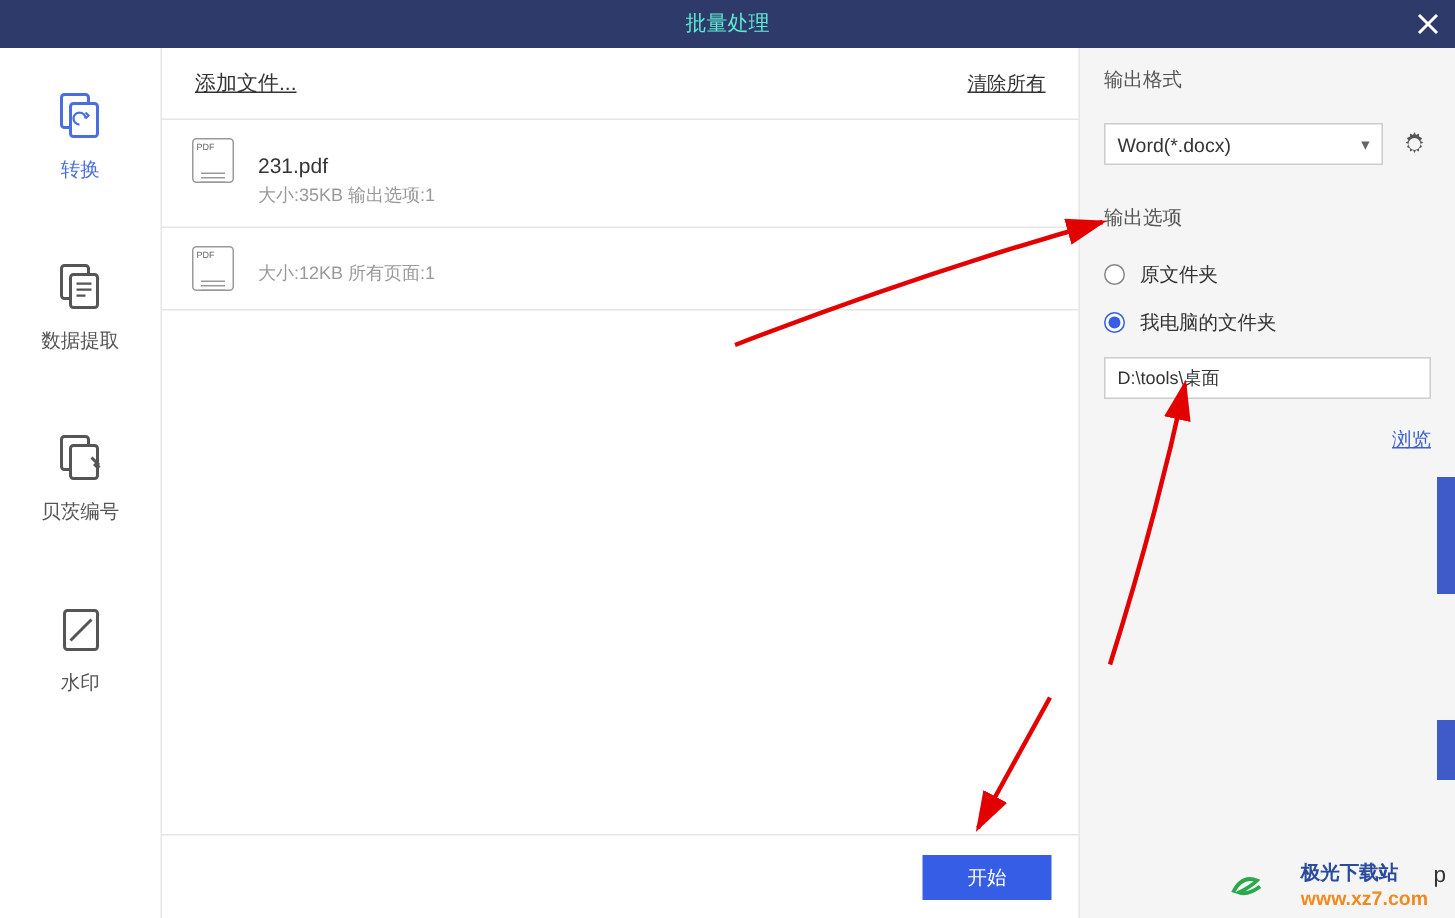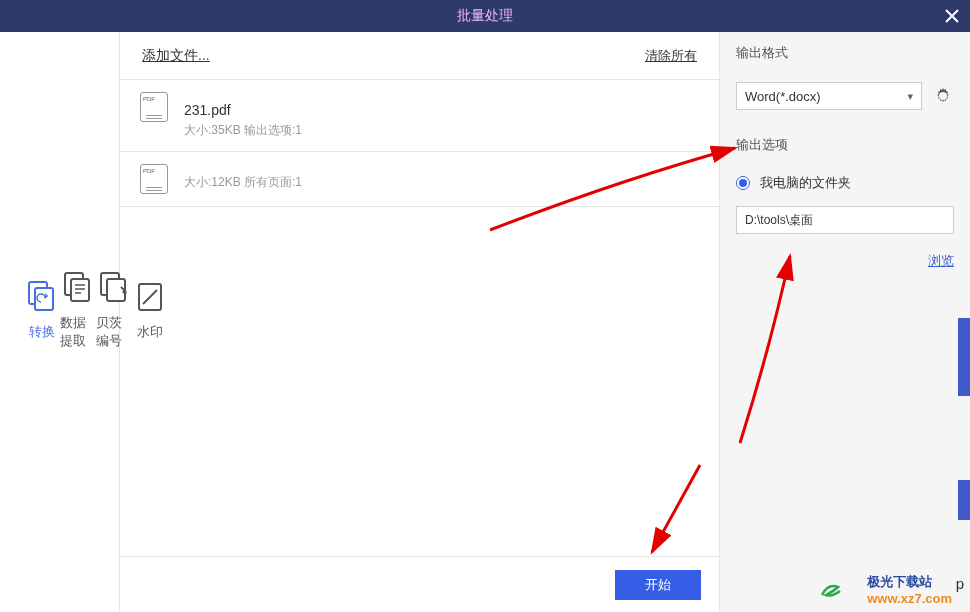--- a/index.html
+++ b/index.html
@@ -10,21 +10,21 @@
     }
     body {
       width: 970px;
       height: 612px;
       background: #fff;
       position: relative;
       overflow: hidden;
     }
     .title-bar {
       background: #2e3b6a;
-      color: #f0abfc;
+      color: #5eead4;
       height: 32px;
       display: flex;
       align-items: center;
       justify-content: center;
       position: relative;
       font-size: 14px;
     }
     .close-btn {
       position: absolute;
       right: 8px;
@@ -37,28 +37,27 @@
       height: 20px;
       display: flex;
       align-items: center;
       justify-content: center;
     }
     .main-area {
       display: flex;
       height: 580px;
     }
     .sidebar {
-      width: 120px;
+      width: 108px;
       background: #fff;
       border-right: 1px solid #e5e5e5;
       display: flex;
-      flex-direction: row;
+      flex-direction: column;
       align-items: center;
       padding-top: 28px;
-      padding-left: 24px;
     }
     .sidebar-item {
       display: flex;
       flex-direction: column;
       align-items: center;
       margin-bottom: 52px;
       cursor: pointer;
       color: #555;
       font-size: 13px;
     }
@@ -397,20 +396,24 @@
       <span class="gear-icon">
         <svg width="20" height="20" viewBox="0 0 20 20">
             <path d="M10 6 a4 4 0 1 0 0 8 a4 4 0 1 0 0 -8 M10 2 l1 2 l2 -1 l0 2 l2 1 l-1 2 l2 1 l-2 1 l1 2 l-2 1 l0 2 l-2 -1 l-1 2 l-1 -2 l-2 1 l0 -2 l-2 -1 l1 -2 l-2 -1 l2 -1 l-1 -2 l2 -1 l0 -2 l2 1 z" fill="#555"></path>
             <circle cx="10" cy="10" r="3" fill="#f5f5f5"></circle>
           </svg>
       </span>
     </div>
     <div class="panel-section-header">输出选项</div>
     <div class="radio-group">
       <div class="radio-option">
+        <span class="radio-circle"></span>
+        <span>原文件夹</span>
+      </div>
+      <div class="radio-option">
         <span class="radio-circle checked"></span>
         <span>我电脑的文件夹</span>
       </div>
       <input type="text" class="folder-input" value="D:\tools\桌面" style="">
     </div>
     <span class="browse-link">浏览</span>
   </div>
 </div>
 
 <div class="right-side-bar rsb1"></div>

